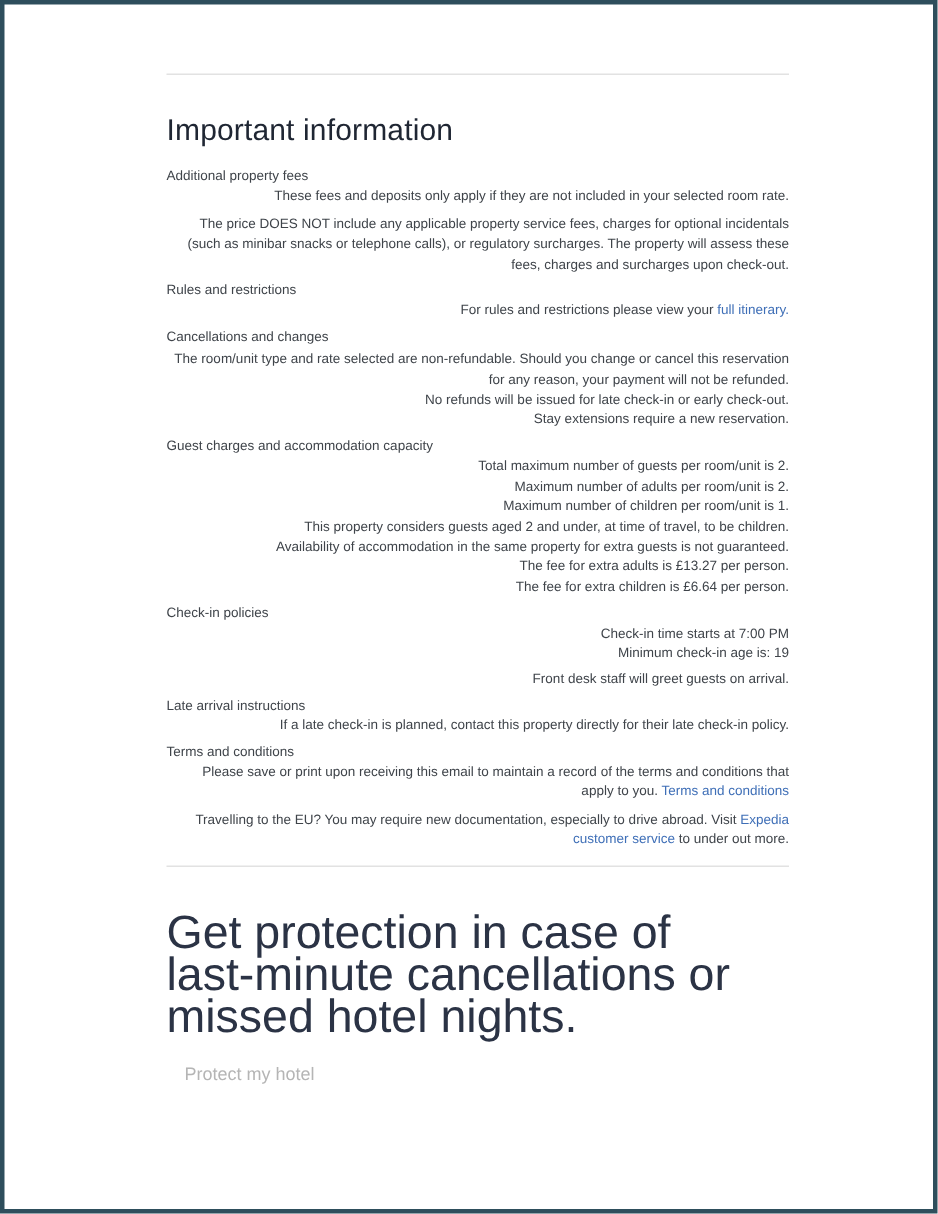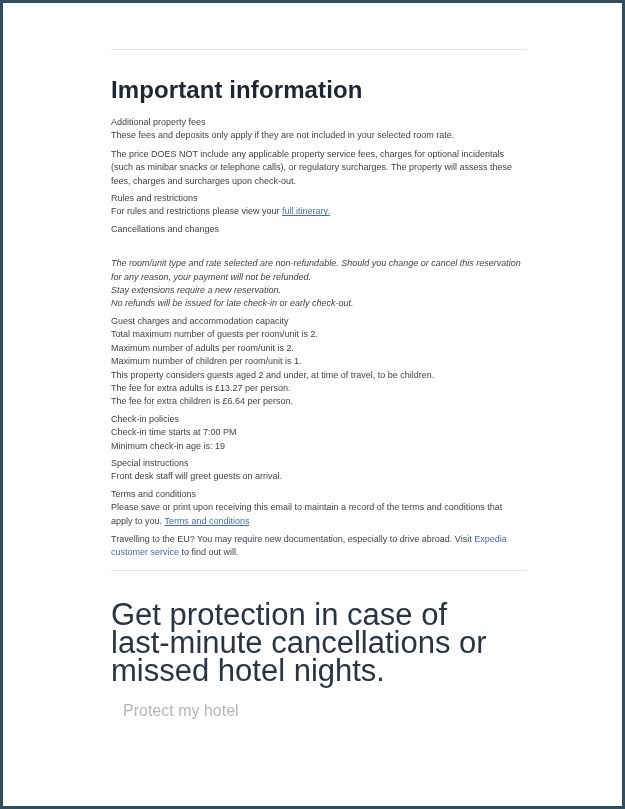--- a/index.html
+++ b/index.html
@@ -15,37 +15,37 @@
   }
   .page{
     width:619px;height:803px;margin:3px;
     background:var(--page_bg);overflow:hidden;
   }
   .content{margin-left:108px;width:415px;}
   .divider{border:0;border-top:1px solid var(--divider);margin:0;}
   .divider-top{margin-top:46px;}
   .divider-bottom{margin-top:10px;}
   .title{
-    font-size:24px;font-weight:700;color:var(--title);
+    font-size:20px;font-weight:400;color:var(--title);
     margin:26px 0 12px 0;letter-spacing:0.1px;
   }
   .section{margin-top:4px;font-size:9px;line-height:13.4px;color:var(--body);}
   .sec-heading{font-weight:normal;}
-  .para{margin:0;}
+  .para{margin:0;text-align:right;}
   .para + .para{margin-top:5px;}
-  .para.hgap{margin-top:21px;font-style:italic;}
+  .para.hgap{margin-top:2px;}
   .link{color:var(--link);text-decoration:none;cursor:pointer;}
-  .link.u{text-decoration:underline;}
+  .link.u{}
   .protect-heading{
     font-size:31px;line-height:28px;font-weight:400;
     color:var(--heading2);margin:30px 0 0 0;width:400px;
   }
   .ghost-btn{
     display:inline-block;margin:17px 0 0 12px;
-    font-size:16px;color:var(--ghost);cursor:pointer;background:none;border:0;
+    font-size:12px;color:var(--ghost);cursor:pointer;background:none;border:0;
     font-family:"Liberation Sans", sans-serif;padding:0;
   }
 </style>
 </head>
 <body>
 
 <div class="page">
   <div class="content">
 
     <hr class="divider divider-top">
@@ -65,55 +65,61 @@
         <div class="section">
           <div class="sec-heading">Rules and restrictions</div>
           <div class="para">
             <div><span>For rules and restrictions please view your </span><a class="link u" href="#">full itinerary.</a></div>
           </div>
         </div>
         <div class="section">
           <div class="sec-heading">Cancellations and changes</div>
           <div class="para hgap">
             <div><span>The room/unit type and rate selected are non-refundable. Should you change or cancel this reservation for any reason, your payment will not be refunded.</span></div>
+            <div><span>No refunds will be issued for late check-in or early check-out.</span></div>
             <div><span>Stay extensions require a new reservation.</span></div>
-            <div><span>No refunds will be issued for late check-in or early check-out.</span></div>
           </div>
         </div>
         <div class="section">
           <div class="sec-heading">Guest charges and accommodation capacity</div>
           <div class="para">
             <div><span>Total maximum number of guests per room/unit is 2.</span></div>
             <div><span>Maximum number of adults per room/unit is 2.</span></div>
             <div><span>Maximum number of children per room/unit is 1.</span></div>
             <div><span>This property considers guests aged 2 and under, at time of travel, to be children.</span></div>
+            <div><span>Availability of accommodation in the same property for extra guests is not guaranteed.</span></div>
             <div><span>The fee for extra adults is £13.27 per person.</span></div>
             <div><span>The fee for extra children is £6.64 per person.</span></div>
           </div>
         </div>
         <div class="section">
           <div class="sec-heading">Check-in policies</div>
           <div class="para">
             <div><span>Check-in time starts at 7:00 PM</span></div>
             <div><span>Minimum check-in age is: 19</span></div>
           </div>
         </div>
         <div class="section">
-          <div class="sec-heading">Special instructions</div>
           <div class="para">
             <div><span>Front desk staff will greet guests on arrival.</span></div>
+          </div>
+        </div>
+        <div class="section">
+          <div class="sec-heading">Late arrival instructions</div>
+          <div class="para">
+            <div><span>If a late check-in is planned, contact this property directly for their late check-in policy.</span></div>
           </div>
         </div>
         <div class="section">
           <div class="sec-heading">Terms and conditions</div>
           <div class="para">
             <div><span>Please save or print upon receiving this email to maintain a record of the terms and conditions that apply to you. </span><a class="link u" href="#">Terms and conditions</a></div>
           </div>
           <div class="para">
-            <div><span>Travelling to the EU? You may require new documentation, especially to drive abroad. Visit </span><a class="link" href="#">Expedia customer service</a><span> to find out will.</span></div>
+            <div><span>Travelling to the EU? You may require new documentation, especially to drive abroad. Visit </span><a class="link" href="#">Expedia customer service</a><span> to under out more.</span></div>
           </div>
         </div>
       </div>
 
     <hr class="divider divider-bottom">
 
     <h1 class="protect-heading">Get protection in case of last-minute cancellations or missed hotel nights.</h1>
 
     <button class="ghost-btn">Protect my hotel</button>
 

